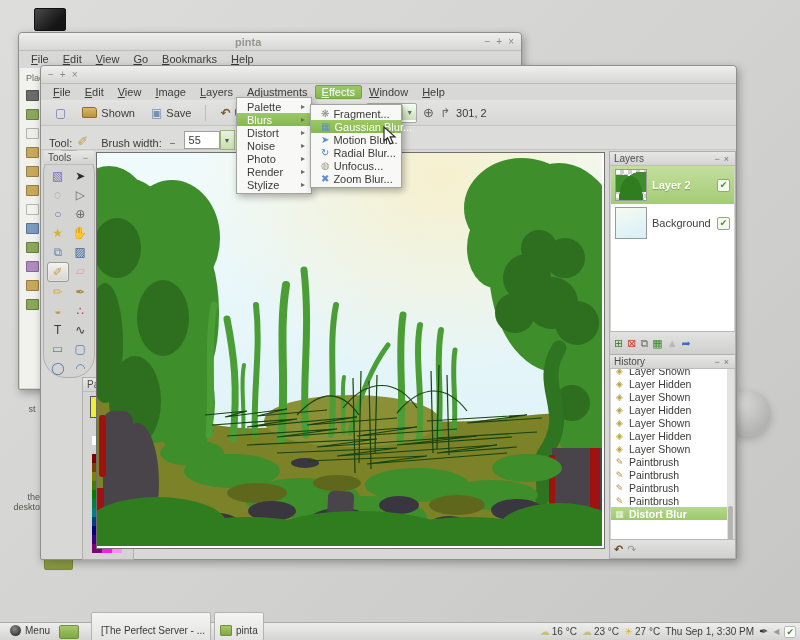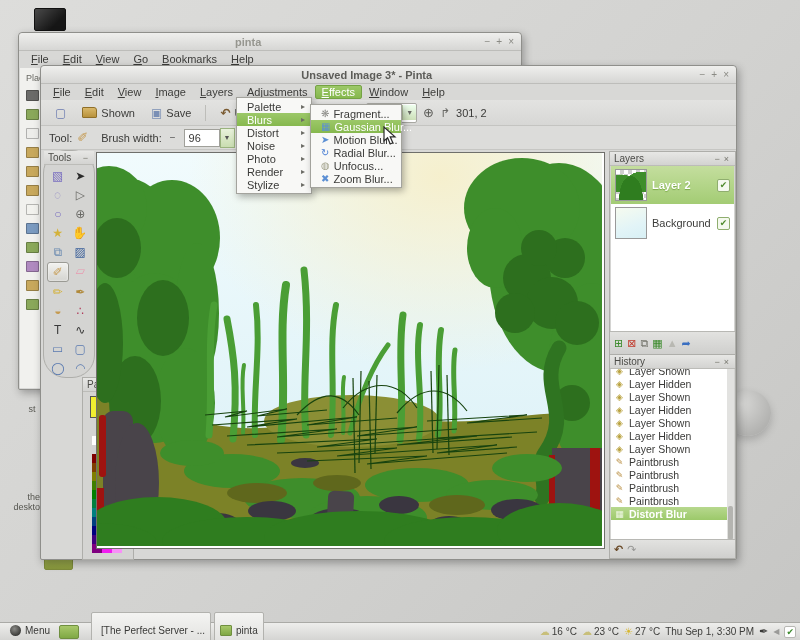--- a/index.html
+++ b/index.html
@@ -187,21 +187,20 @@
           <div class="place">
             <span class="pic" style="background: rgb(138, 168, 90);"></span>
             <span>D</span>
           </div>
         </div>
     </div>
   </div>
 
   <div class="win" id="pinta" style="left:40px;top:65px;width:695px;height:493px;">
     <div class="titlebar">
-      <div class="title-text">Unsaved Image 3* - Pinta</div>
       <div class="winctl">
         <span>−</span>
         <span>+</span>
         <span>×</span>
       </div>
     </div>
     <div class="menubar" id="pinta-menubar" style="top:17px;">
         <span class="mitem"><u>F</u>ile</span>
         <span class="mitem"><u>E</u>dit</span>
         <span class="mitem"><u>V</u>iew</span>
@@ -237,27 +236,27 @@
         <span class="combo">
           <span>100%</span>
           <span class="arr">▼</span>
         </span>
         <span style="font-size:13px;color:#5a5a56;">⊕</span>
         <span style="font-size:12px;color:#6a6a66;">↱</span>
         <span>301, 2</span>
       </div>
     </div>
 
-    <div class="optbar" style="top:60px;">
+    <div class="optbar" style="top:60px;align-items:flex-end;">
       <span>Tool:</span>
       <span style="color:#c59a50;font-size:13px;">✐</span>
       <span style="margin-left:8px;">Brush width:</span>
       <span class="mini">−</span>
       <span class="spin">
-        <span class="box">96</span>
+        <span class="box">55</span>
         <span class="dd">▼</span>
       </span>
       <span class="mini">+</span>
       <span style="margin-left:6px;">Type:</span>
     </div>
 
     <div class="panel" style="left:2px;top:84px;width:50px;height:226px;border-radius:23px;">
       <div class="phead">
           <span>Tools</span>
           <span class="sp"></span>

